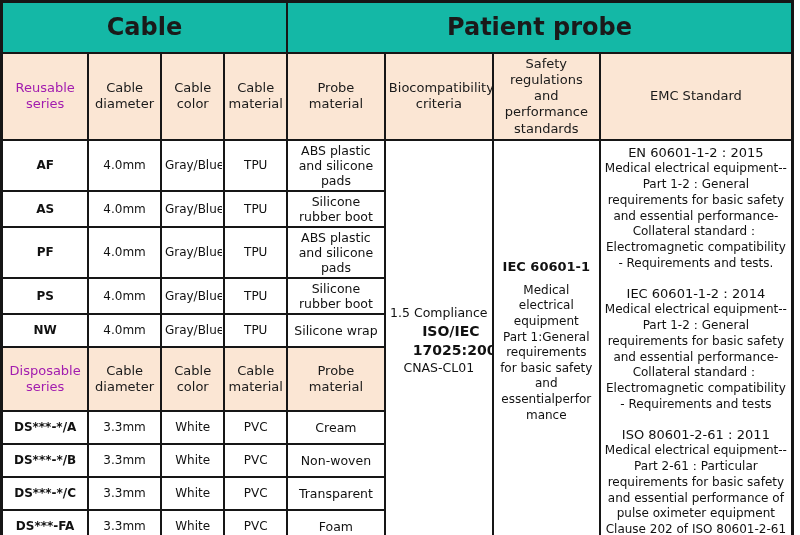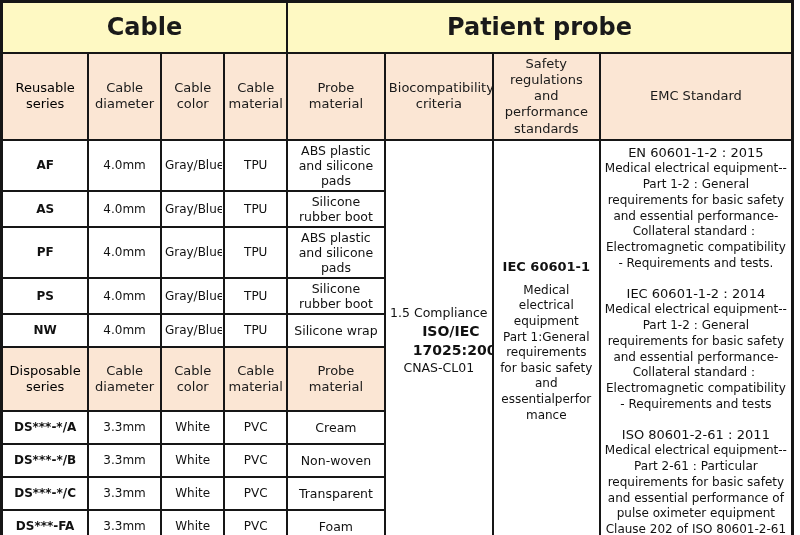--- a/index.html
+++ b/index.html
@@ -18,33 +18,33 @@
     vertical-align:middle;
     overflow:hidden;
   }
   
   .r-main{height:51px;}
   .r-sub{height:66px;}
   .r-data{height:33px;}
   .r-dsub{height:64px;}
   
   .main-header{
-    background:#fef9c3;
+    background:#14b8a6;
     font-size:24px;
     font-weight:bold;
     color:#1a1a1a;
   }
   .sub-header{
     background:#FBE6D4;
     font-size:13px;
     font-weight:normal;
     color:#1a1a1a;
     line-height:1.25;
   }
-  .series-header{color:#000000;}
+  .series-header{color:#a21caf;}
   
   .series-cell{font-weight:bold;font-size:12px;margin-top:24px;}
   .data-cell{font-size:12px;font-weight:normal;border-radius:8px;}
   .probe-cell{font-size:12.5px;line-height:1.2;}
   
   .bio-cell{font-size:12.5px;line-height:1.35;}
   .bio-cell .bold-line{font-weight:bold;font-size:14px;margin-left:24px;}
   .safety-cell{font-size:12px;line-height:1.3;}
   .safety-cell .safety-title{font-weight:bold;font-size:13px;}
   .safety-cell .safety-body{white-space:pre-line;overflow-wrap:anywhere;word-break:break-word;margin-top:7px;}

